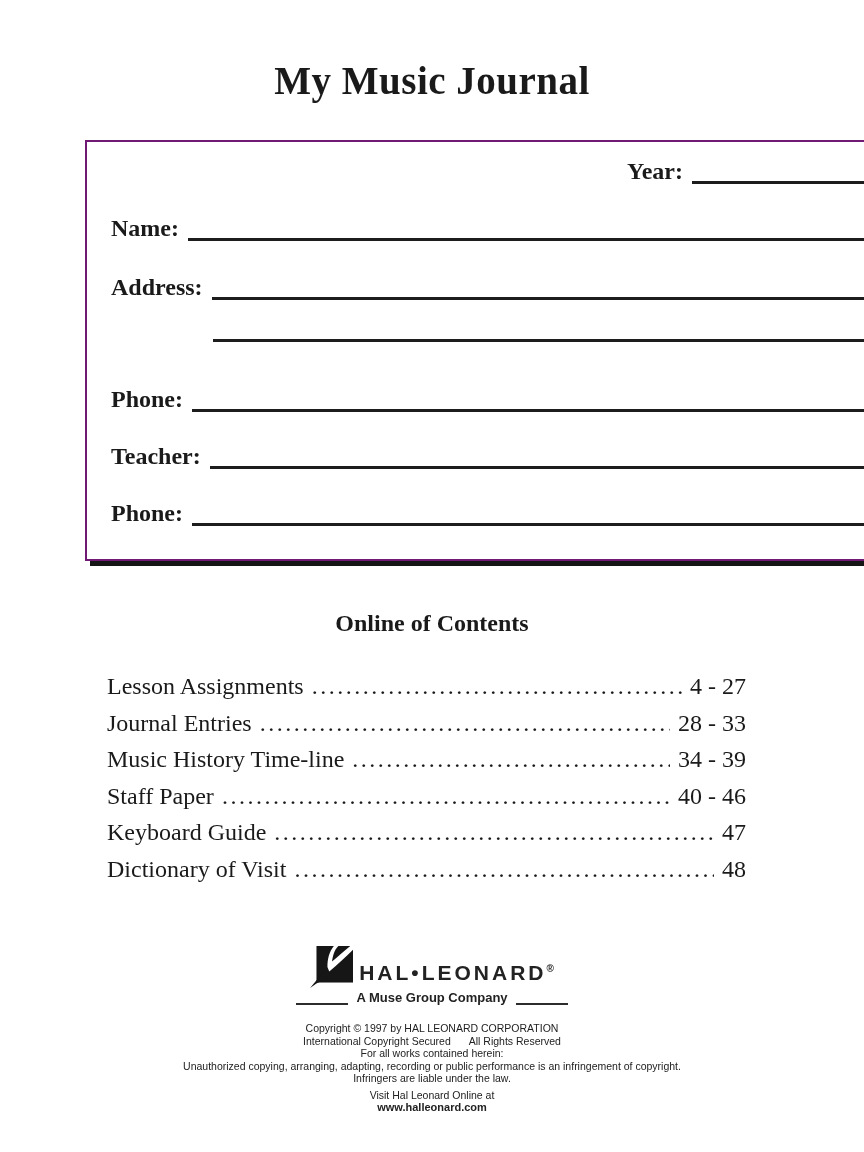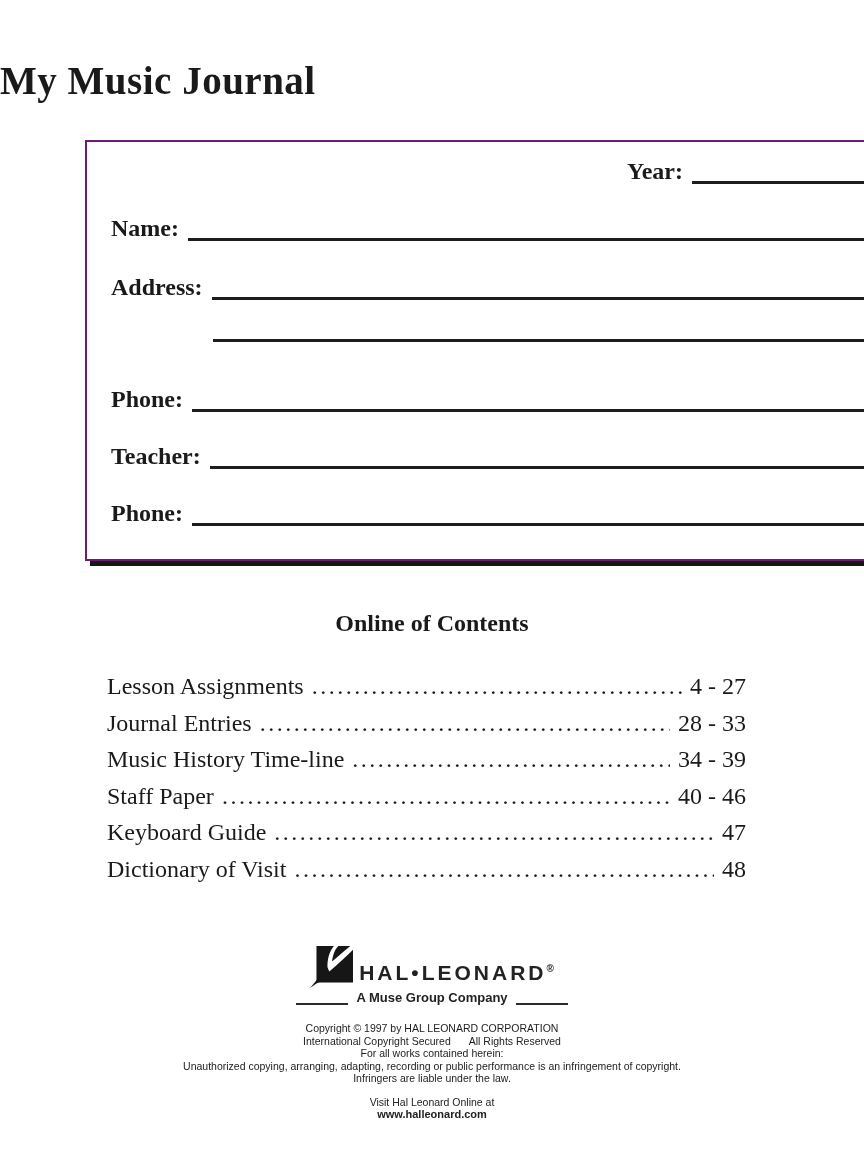--- a/index.html
+++ b/index.html
@@ -4,21 +4,21 @@
 <style>
   html, body { margin:0; padding:0; background:#e8e8e8; }
   .page {
     position:relative; width:864px; height:1152px; margin:0 auto;
     background:#ffffff; color:#1a1a1a; overflow:hidden;
     font-family:"Liberation Serif", serif;
   }
   
   .title {
     position:absolute; top:58px; left:0; width:100%;
-    font-size:39px; font-weight:bold; letter-spacing:.5px;
+    text-align:center; font-size:39px; font-weight:bold; letter-spacing:.5px;
   }
   
   .info-box {
     position:absolute; left:85px; top:140px; width:821px; height:421px;
     box-sizing:border-box; background:#fff;
     border:2px solid #701a75;
     box-shadow:5px 5px 0 #151515;
   }
   .f-row {
     position:absolute; left:24px; right:32px;
@@ -61,21 +61,21 @@
   .tagline-rule { flex:1 1 auto; height:2px; background:#2c2c2c; }
   .tagline-text { padding:0 8px; font-size:13px; font-weight:bold; white-space:nowrap; }
   
   .copyright-block {
     position:absolute; top:1022px; left:0; width:100%;
     text-align:center; font-family:"Liberation Sans", sans-serif;
     font-size:10.5px; line-height:12.5px; color:#222;
   }
   .copy-gap { display:inline-block; width:18px; }
   .legal-group { }
-  .online-group { margin-top:11px; }
+  .online-group { margin-top:4px; }
   .website { font-weight:bold; font-size:11px; }
 </style>
 </head>
 <body>
 
 <div class="page">
 
   <div class="title">My Music Journal</div>
 
   <div class="info-box">

